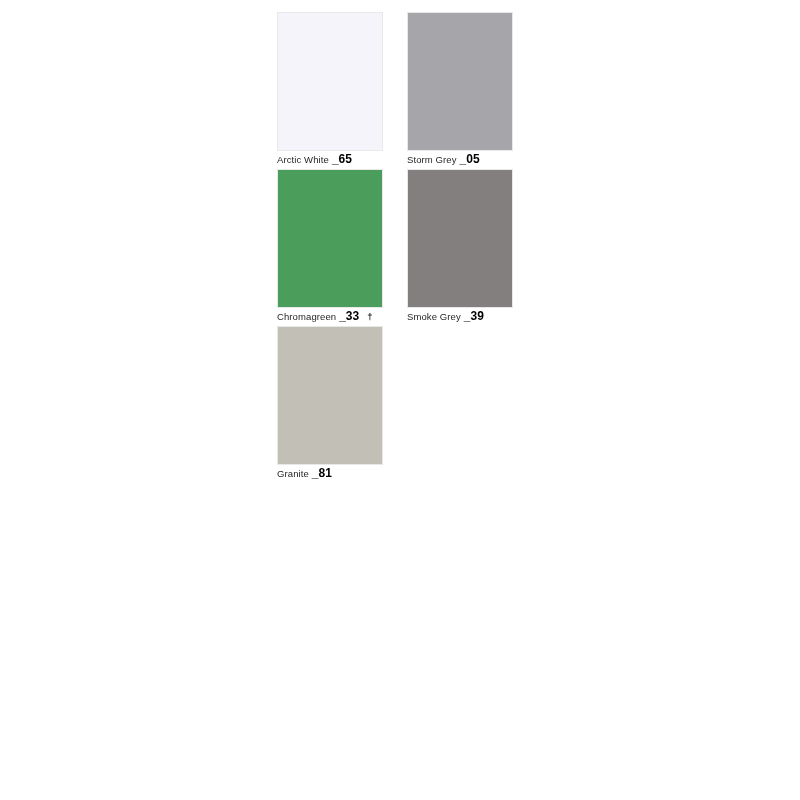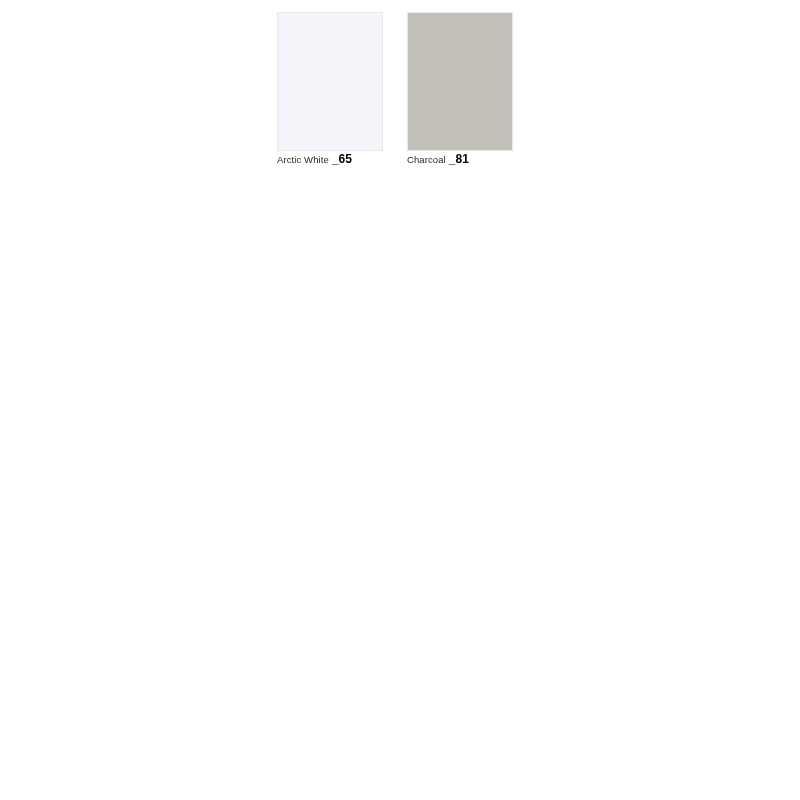--- a/index.html
+++ b/index.html
@@ -84,30 +84,54 @@
     <div class="swatch-cell">
       <div class="swatch-chip" style="background-color:#f5f4fb;"></div>
       <div class="swatch-label">
         <span class="swatch-name">Arctic White</span>
         <span class="swatch-code">_65</span>
 
       </div>
     </div>
 
 
+    <div class="swatch-cell">
+      <div class="swatch-chip" style="background-color:#a6a6aa;"></div>
+      <div class="swatch-label">
+        <span class="swatch-name">Storm Grey</span>
+        <span class="swatch-code">_05</span>
 
+      </div>
+    </div>
 
+    <div class="swatch-cell">
+      <div class="swatch-chip" style="background-color:#4a9d5b;"></div>
+      <div class="swatch-label">
+        <span class="swatch-name">Chromagreen</span>
+        <span class="swatch-code">_33</span>
+        <span class="swatch-note">†</span>
+      </div>
+    </div>
+
+    <div class="swatch-cell">
+      <div class="swatch-chip" style="background-color:#837f7e;"></div>
+      <div class="swatch-label">
+        <span class="swatch-name">Smoke Grey</span>
+        <span class="swatch-code">_39</span>
+
+      </div>
+    </div>
 
 
 
 
     <div class="swatch-cell">
       <div class="swatch-chip" style="background-color:#c2bfb6;"></div>
       <div class="swatch-label">
-        <span class="swatch-name">Charcoal</span>
+        <span class="swatch-name">Granite</span>
         <span class="swatch-code">_81</span>
 
       </div>
     </div>
 
 
   </div>
 </div>
 
 </body></html>

